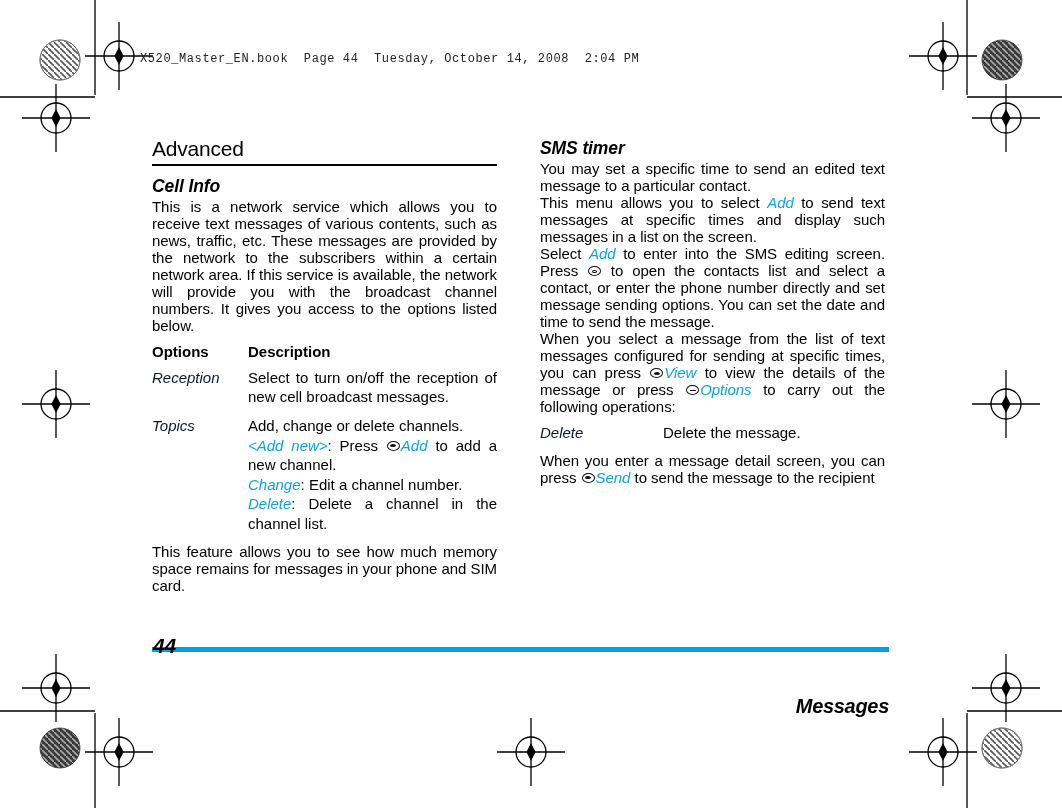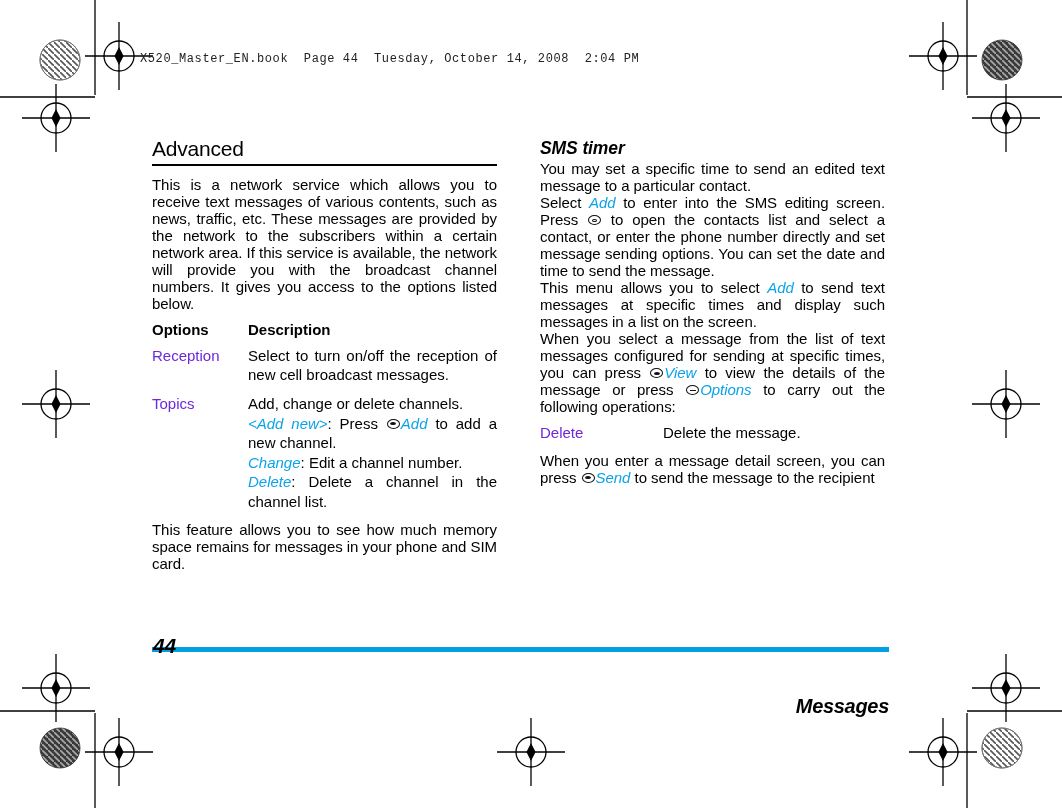--- a/index.html
+++ b/index.html
@@ -130,21 +130,22 @@
     line-height: 19.6px;
   }
   table.opt th {
     text-align: left;
     font-weight: bold;
     padding-bottom: 6px;
   }
   table.opt .c1 { width: 88px; padding-right: 8px; }
   table.opt.wide .c1 { width: 115px; padding-right: 8px; }
   td.term {
-    color: #6d28d9;
+    color: #0f172a;
+    font-style: italic;
   }
   td.desc { text-align: justify; }
 
   
   .foot-rule {
     position: absolute;
     left: 152px;
     top: 647px;
     width: 737px;
     height: 5px;
@@ -260,20 +261,21 @@
 
 <div class="bookline">X520_Master_EN.book  Page 44  Tuesday, October 14, 2008  2:04 PM</div>
 
 <div class="content">
 
   <div class="col col-left">
 
     <h1 class="chapter">Advanced</h1>
     <div class="rule-black"></div>
 
+    <h2 class="sect">Cell Info</h2>
     <p class="body">This is a network service which allows you to receive text messages of various contents, such as news, traffic, etc. These messages are provided by the network to the subscribers within a certain network area. If this service is available, the network will provide you with the broadcast channel numbers. It gives you access to the options listed below.</p>
 
     <table class="opt">
       <tbody>
           <tr>
         <th class="c1">Options</th>
         <th>Description</th>
       </tr>
       <tr class="tbl-top-rule-none">
         <td class="c1 term">Reception</td>
@@ -295,23 +297,23 @@
   </div>
 
   <div class="col col-right">
 
     <h2 class="sect">
       <span>SMS timer</span>
     </h2>
 
     <p class="body">You may set a specific time to send an edited text message to a particular contact.</p>
 
+    <p class="body"><span>This menu allows you to select </span><span class="blue">Add</span><span> to send text messages at specific times and display such messages in a list on the screen.</span></p>
+
     <p class="body"><span>Select </span><span class="blue">Add</span><span> to enter into the SMS editing screen. Press </span><span class="sk sel"></span><span> to open the contacts list and select a contact, or enter the phone number directly and set message sending options. You can set the date and time to send the message.</span></p>
-
-    <p class="body"><span>This menu allows you to select </span><span class="blue">Add</span><span> to send text messages at specific times and display such messages in a list on the screen.</span></p>
 
     <p class="body"><span>When you select a message from the list of text messages configured for sending at specific times, you can press </span><span class="sk ok"></span><span class="blue">View</span><span> to view the details of the message or press </span><span class="sk dash"></span><span class="blue">Options</span><span> to carry out the following operations:</span></p>
 
     <table class="opt wide">
       <tbody>
           <tr>
         <td class="c1 term">Delete</td>
         <td class="desc">Delete the message.</td>
       </tr>
     </tbody>

